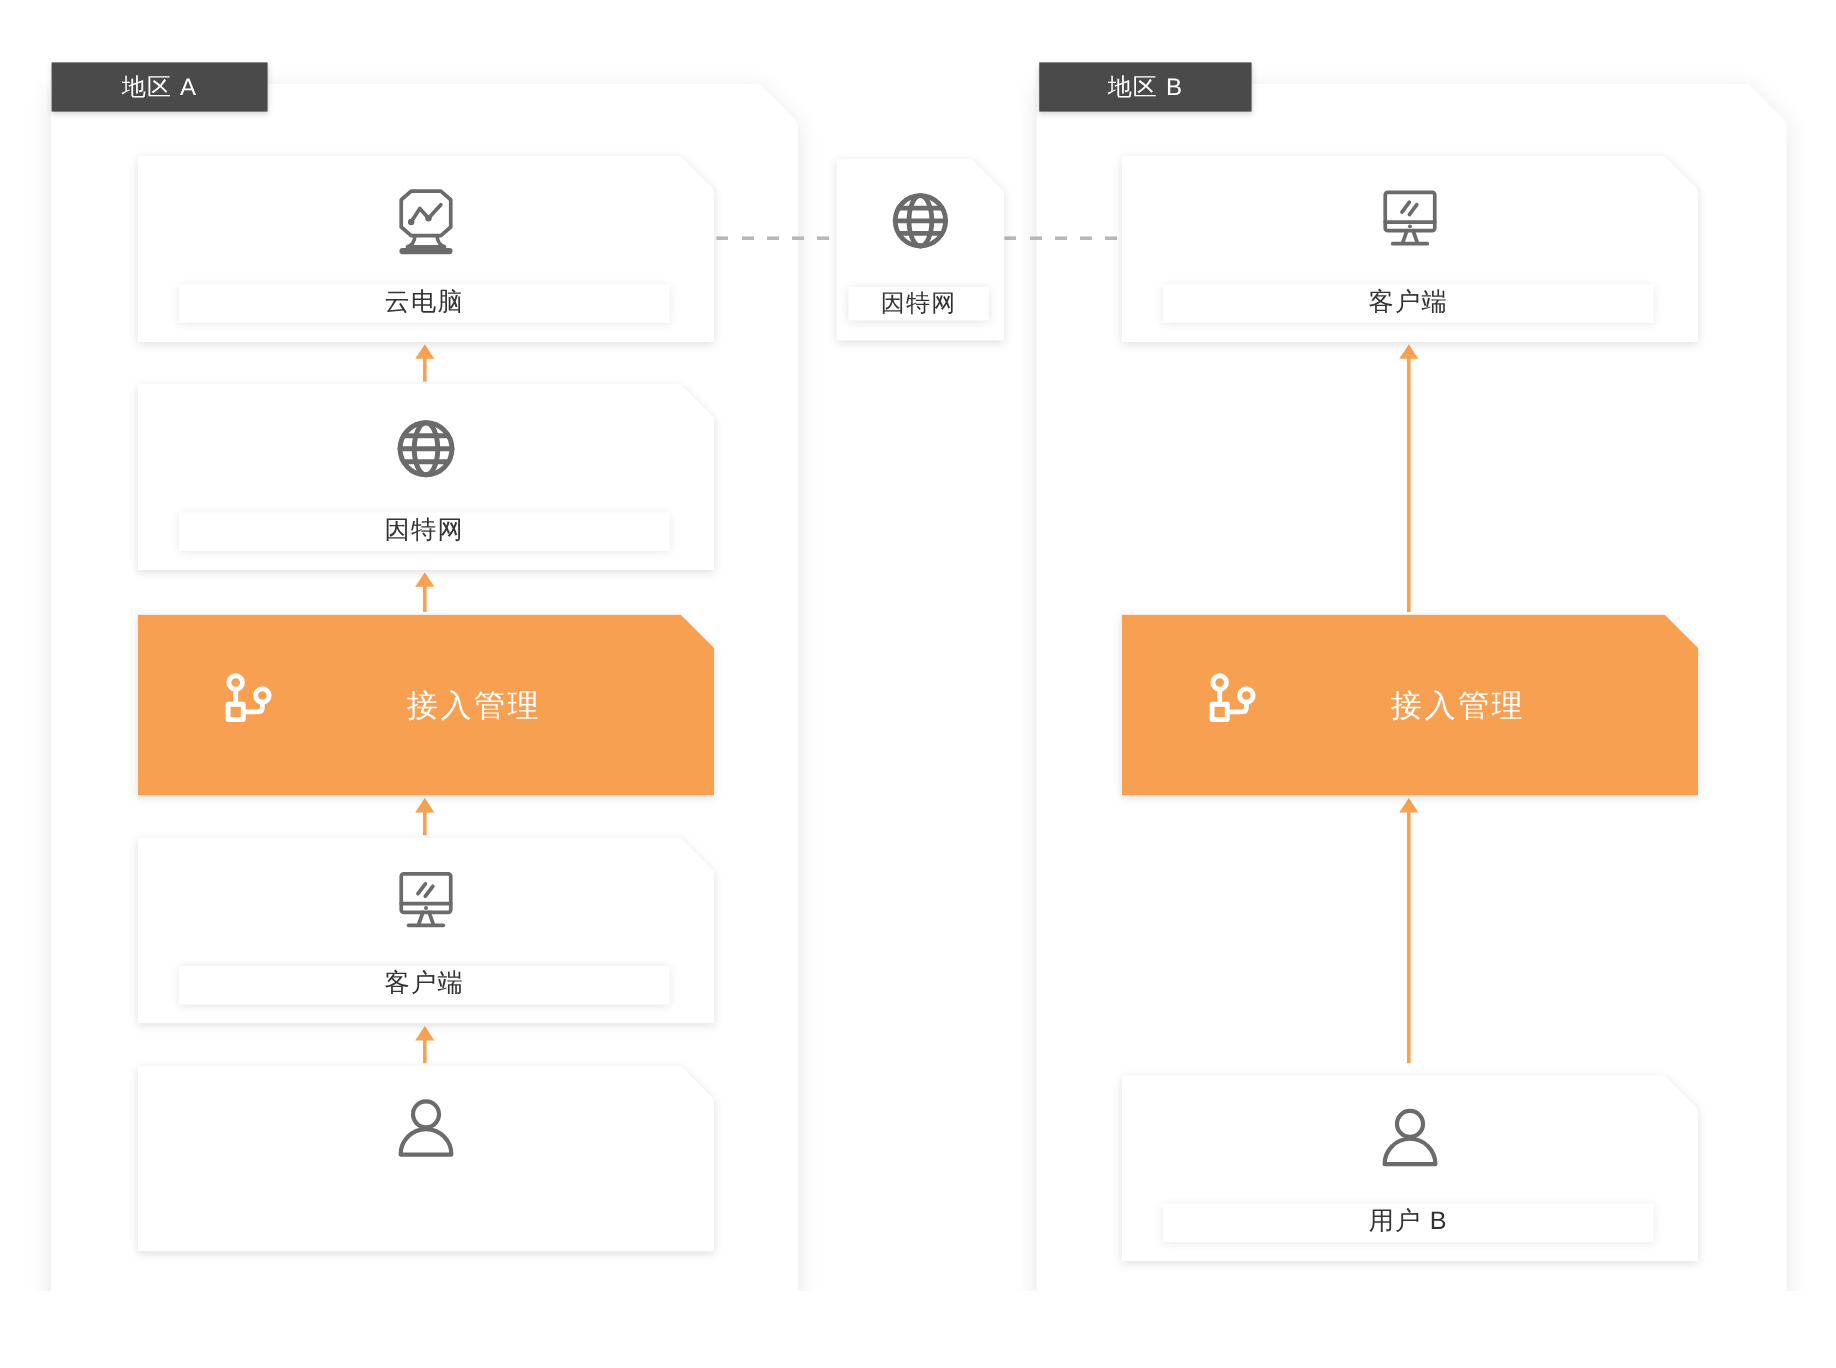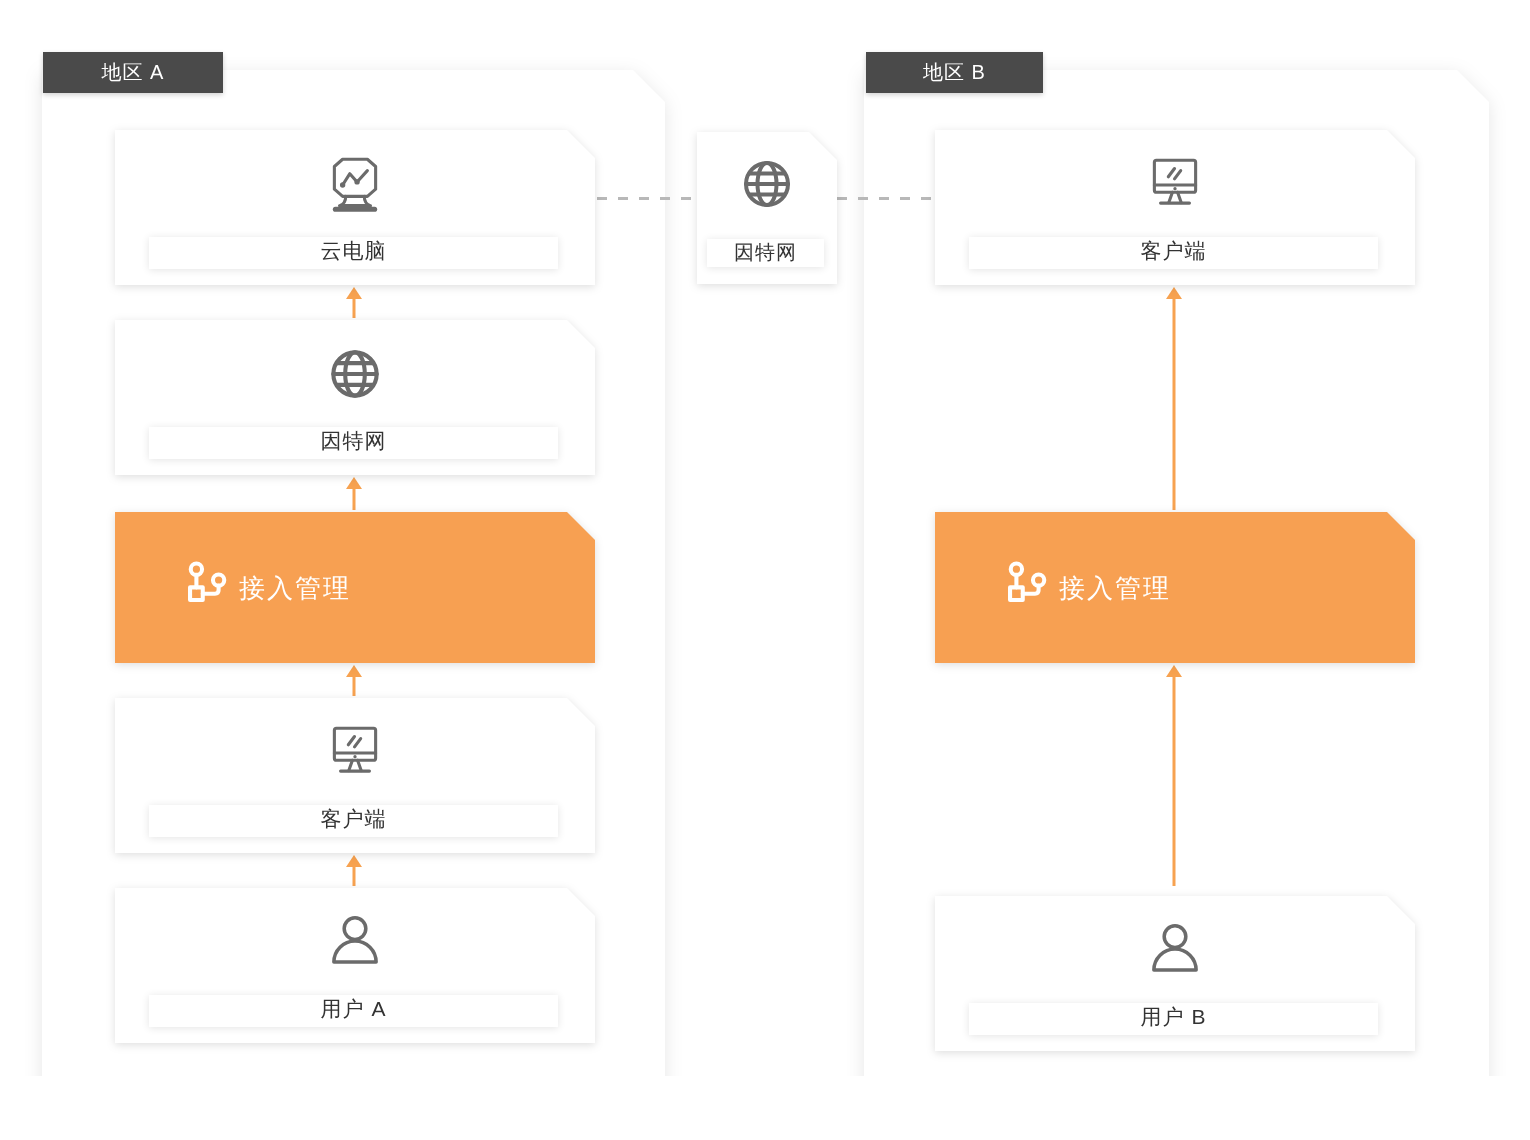--- a/index.html
+++ b/index.html
@@ -38,22 +38,22 @@
     position:absolute; left:34px; right:37px; bottom:16px; height:32px;
     background:#ffffff; box-shadow:0 1px 8px rgba(0,0,0,0.11);
     display:flex; align-items:flex-start; justify-content:center;
     font-size:21px; color:#333333; letter-spacing:1px;
   }
   .label-bar.small { left:10px; right:13px; height:28px; font-size:20px; bottom:17px; }
 
   .orange-icon { position:absolute; left:66px; top:50%; transform:translateY(-50%); }
   .orange-title {
     position:absolute; left:0; right:0; top:50%; transform:translateY(-50%);
-    padding-left:80px; text-align:left; color:#ffffff;
-    font-size:26px; letter-spacing:2px;margin-left:44px;
+    padding-left:80px; text-align:center; color:#ffffff;
+    font-size:26px; letter-spacing:2px;
   }
 
   
   .arrow { position:absolute; width:16px; z-index:3; }
   .arrow .shaft {
     position:absolute; left:50%; transform:translateX(-50%);
     top:9px; bottom:0; width:3px; background:#f7a250;
   }
   .arrow .tip {
     position:absolute; top:0; left:50%; transform:translateX(-50%);
@@ -183,23 +183,20 @@
   </div>
 
   <div class="node-wrap" style="left:115px; top:888px; width:480px; height:155px;">
     <div class="node">
       <div class="icon-slot">
         <svg width="66" height="66" viewBox="0 0 64 64" fill="none" stroke="#6b6b6b" stroke-width="3.4" stroke-linejoin="round" stroke-linecap="round">
           <circle cx="32" cy="19" r="10.5"></circle>
           <path d="M11.5 51.5 A20.5 20.5 0 0 1 52.5 51.5 Z"></path>
         </svg>
       </div>
-      <div class="label-bar">
-        <span>用户 A</span>
-      </div>
     </div>
   </div>
 
   <div class="node-wrap" style="left:697px; top:132px; width:140px; height:152px;">
     <div class="node">
       <div class="icon-slot" style="top:20px;">
         <svg width="64" height="64" viewBox="0 0 64 64" fill="none" stroke="#6b6b6b" stroke-width="4" stroke-linecap="round">
           <circle cx="32" cy="32" r="21"></circle>
           <ellipse cx="32" cy="32" rx="9.5" ry="21"></ellipse>
           <line x1="11" y1="32" x2="53" y2="32"></line>

